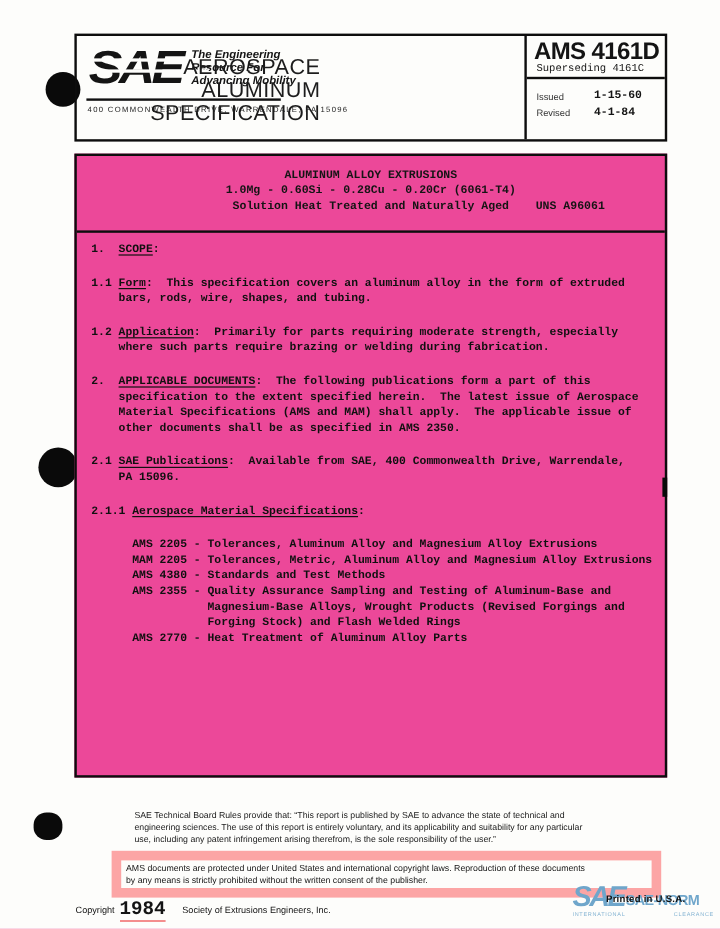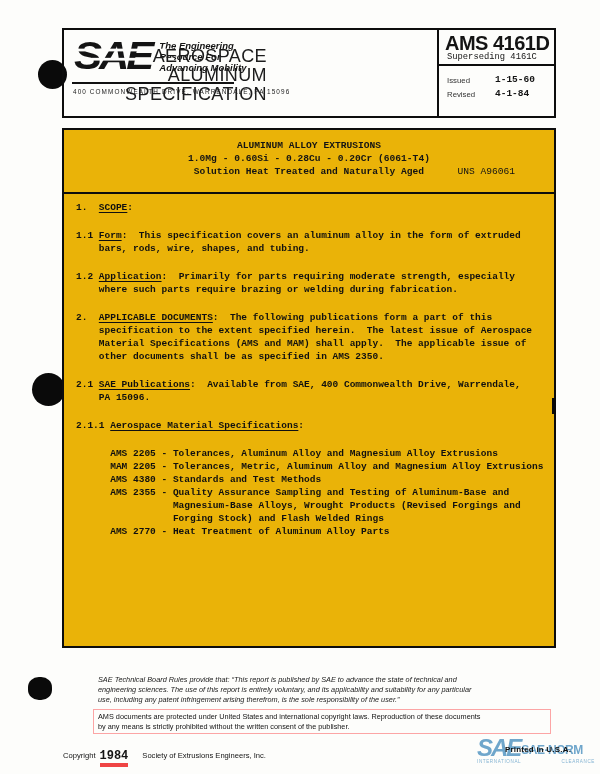--- a/index.html
+++ b/index.html
@@ -51,44 +51,44 @@
   #spec-number { font-size:20px; font-weight:bold; letter-spacing:-.5px; line-height:20px; white-space:nowrap; }
   #superseding { font-size:8.8px; line-height:9px; margin-left:2px; white-space:nowrap; }
   #dates-cell { padding:8px 0 0 8px; }
   .date-row { display:flex; margin-bottom:3px; }
   .date-label { width:48px; font-size:7.8px; color:#333; padding-top:2px; }
   .date-value { font-size:9.5px; font-weight:bold; }
 
   
   #main-box {
     position:absolute; left:62px; top:128px; width:494px; height:520px;
-    border:2px solid #0d0d0d; background:#eab308;
+    border:2px solid #0d0d0d; background:#ec4899;
   }
   #title-block {
     position:relative; height:64px; border-bottom:2px solid #0d0d0d;
     text-align:center; padding-top:9px;
     font-weight:bold; font-size:9.6px; line-height:13px;
   }
-  #title-uns { position:absolute; right:39px; top:35px; font-weight:normal; font-size:9.6px; }
+  #title-uns { position:absolute; right:50px; top:35px; font-weight:bold; font-size:9.6px; }
   #body-text { padding:7px 2px 0 12px; }
   .bline { white-space:pre; font-size:9.5px; line-height:13px; height:13px; font-weight:700; color:#101010; }
   .bgap { height:15px; }
   .bline .u { text-decoration:underline; text-underline-offset:2px; }
   #edge-tick { position:absolute; right:-2px; top:268px; width:4px; height:16px; background:#0a0a0a; }
 
   
-  #board-rules { position:absolute; left:98px; top:675px; width:456px; font-size:7.3px; line-height:9.8px; color:#1a1a1a;font-style:italic; }
+  #board-rules { position:absolute; left:112px; top:675px; width:456px; font-size:7.3px; line-height:9.8px; color:#1a1a1a; }
   #board-rules .fline { white-space:nowrap; }
   #copyright-box {
     position:absolute; left:93px; top:709px; width:458px;
-    border:1px solid #fca5a5; padding:2px 4px; font-size:7.3px; line-height:9.6px;
+    border:8px solid #fca5a5; padding:2px 4px; font-size:7.3px; line-height:9.6px;
   }
   #copyright-box .fline { white-space:nowrap; }
   #copyright-line { position:absolute; left:63px; top:748px; font-size:7.6px; }
-  #copyright-year { position:relative; top:1px; margin:0 8px 0 4px; font-size:12px; font-weight:bold; border-bottom:4px solid #ef4444; }
+  #copyright-year { position:relative; top:1px; margin:0 8px 0 4px; font-size:16px; font-weight:bold; border-bottom:1px solid #ef4444; }
   #publisher { margin-left:6px; }
   #printed { position:absolute; left:505px; top:745px; font-size:8px; font-weight:bold; color:#111; z-index:3; letter-spacing:.2px; }
 
   
   #watermark { position:absolute; left:477px; top:738px; z-index:1; color:#6fa6cb; }
   #wm-row { display:flex; align-items:flex-end; }
   #wm-sae { font-weight:bold; font-style:italic; font-size:24px; line-height:20px; letter-spacing:-2px; }
   #wm-name { font-weight:bold; font-size:12px; line-height:16px; letter-spacing:-.5px; margin-left:1px; }
   #wm-sub { display:flex; justify-content:space-between; width:118px; font-size:4.6px; letter-spacing:.6px; margin-top:1px; color:#85b4d3; }
 </style>

